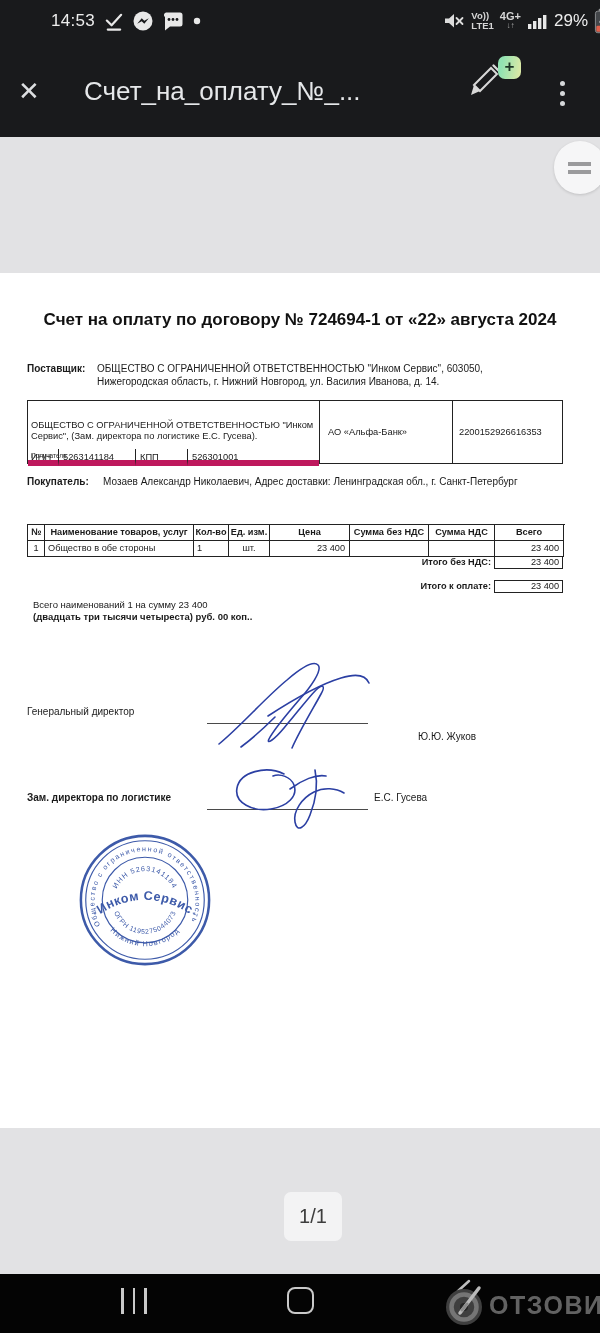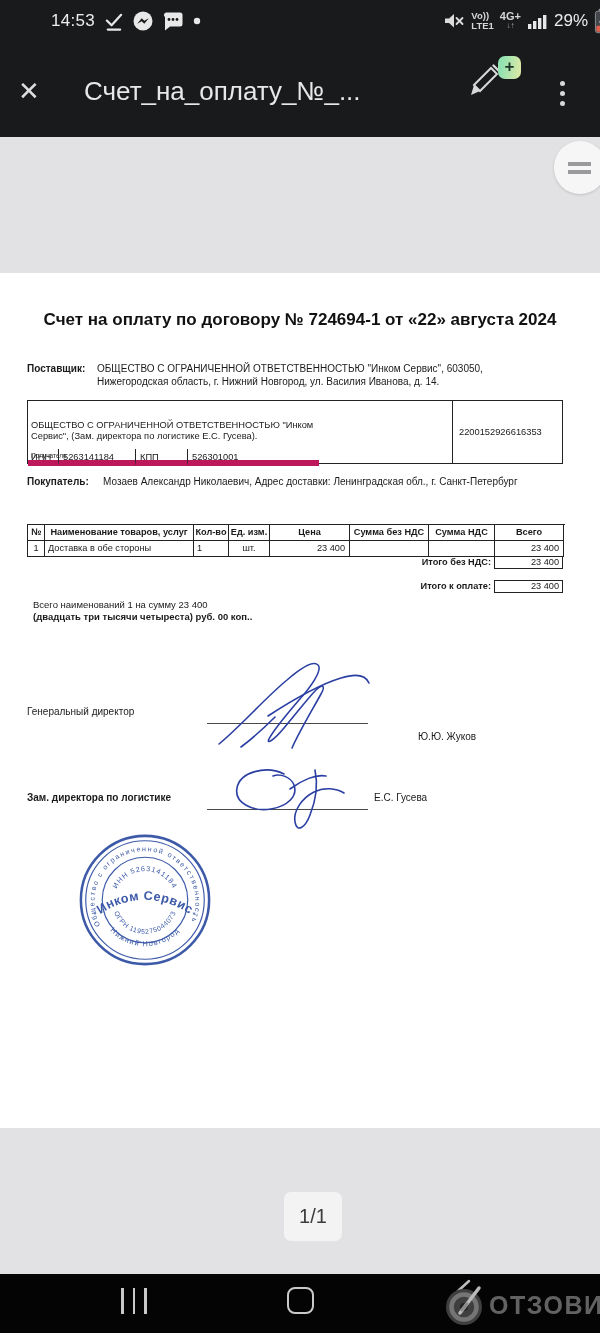--- a/index.html
+++ b/index.html
@@ -184,37 +184,38 @@
     <div class="lbl supplier-label">Поставщик:</div>
     <div class="supplier-text">ОБЩЕСТВО С ОГРАНИЧЕННОЙ ОТВЕТСТВЕННОСТЬЮ  "Инком Сервис", 603050, Нижегородская область, г. Нижний Новгород, ул. Василия Иванова, д. 14.</div>
 
     <div class="bank-table">
       <div class="cell c-inn-l bc bb">ИНН</div>
       <div class="cell c-inn-v bc bb">5263141184</div>
       <div class="cell c-kpp-l bc bb">КПП</div>
       <div class="cell c-kpp-v bb">526301001</div>
       <div class="cell c-company">ОБЩЕСТВО С ОГРАНИЧЕННОЙ ОТВЕТСТВЕННОСТЬЮ  "Инком Сервис", (Зам. директора по логистике Е.С. Гусева).</div>
       <div class="cell c-receiver">Получатель</div>
+      <div class="cell c-bank">АО «Альфа-Банк»</div>
       <div class="cell c-account">2200152926616353</div>
     </div>
 
     <div class="lbl buyer-label">Покупатель:</div>
     <div class="buyer-text">Мозаев Александр Николаевич, Адрес доставки: Ленинградская обл., г. Санкт-Петербург</div>
 
     <div class="items-table">
       <div class="hc">№</div>
       <div class="hc">Наименование товаров,  услуг</div>
       <div class="hc">Кол-во</div>
       <div class="hc">Ед. изм.</div>
       <div class="hc">Цена</div>
       <div class="hc">Сумма без НДС</div>
       <div class="hc">Сумма НДС</div>
       <div class="hc">Всего</div>
       <div class="tc-c">1</div>
-      <div class="tc-l">Доставка в обе стороны</div>
+      <div class="tc-l">Общество в обе стороны</div>
       <div class="tc-l">1</div>
       <div class="tc-c">шт.</div>
       <div class="tc-r">23 400</div>
       <div class="tc-r"></div>
       <div class="tc-r"></div>
       <div class="tc-r">23 400</div>
     </div>
 
     <div class="total-row tr1">
       <div class="t-label">Итого без НДС:</div>

